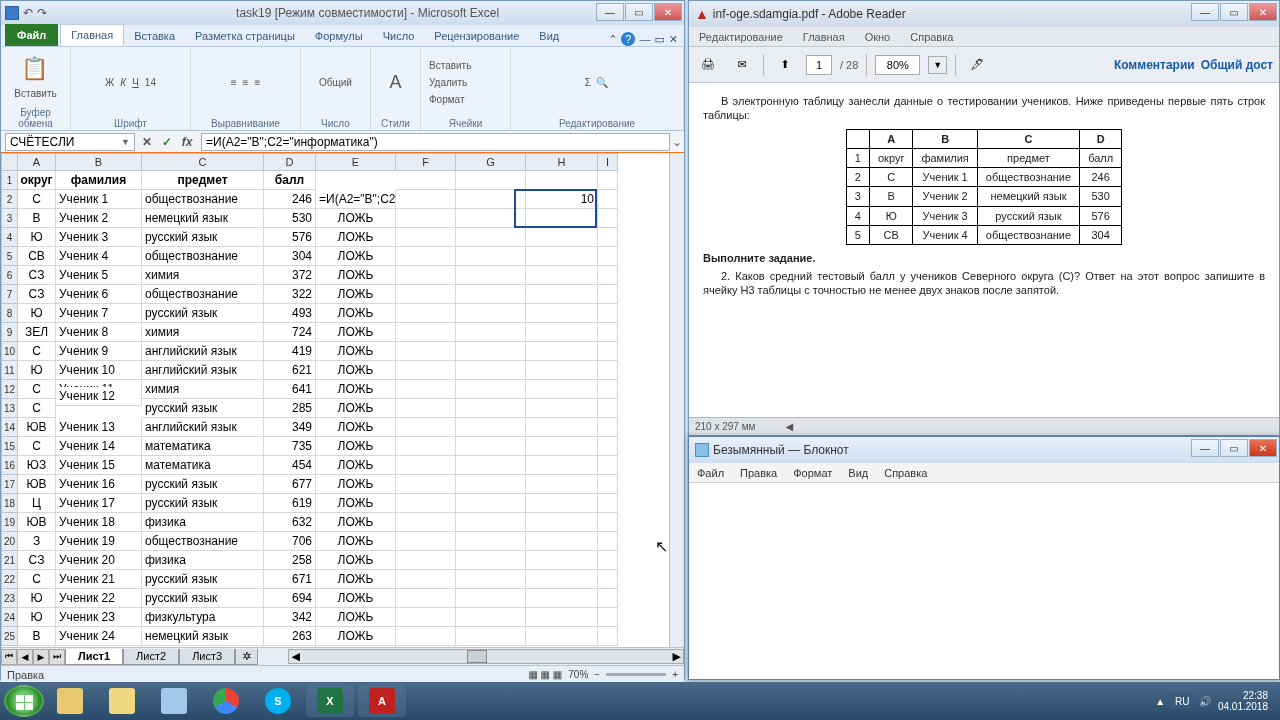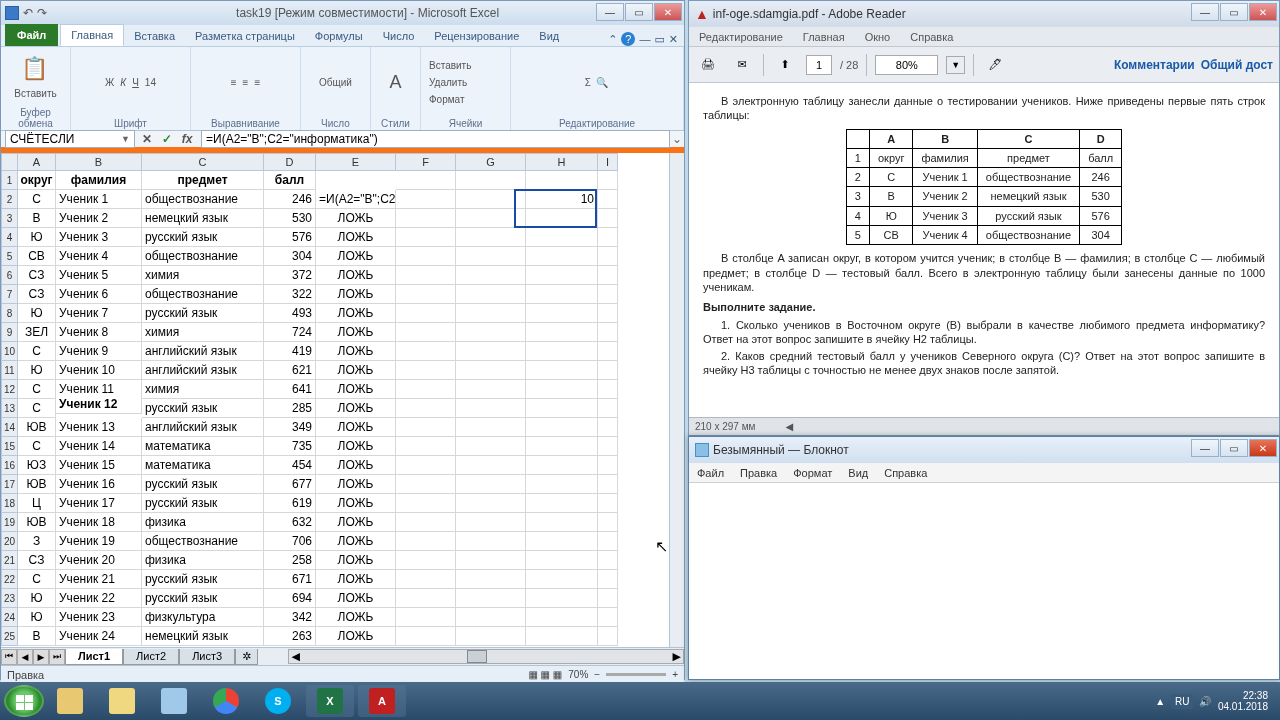--- a/index.html
+++ b/index.html
@@ -20,21 +20,21 @@
 .ribbon-tabs .tab.file { background: #2a7a2a; color: #fff; padding: 5px 12px; margin-right: 2px; font-weight: bold; }
 .ribbon-tabs .tab.active { background: #fff; border: 1px solid #b8cde0; border-bottom: 1px solid #fff; }
 .ribbon-tabs .help { margin-left: auto; display: flex; align-items: center; padding-right: 6px; gap: 4px; }
 .ribbon-tabs .help span { color: #3a5a80; }
 
 .ribbon { height: 84px; background: #edf3fa; border-bottom: 1px solid #b0c4d8; display: flex; font-size: 10px; color: #555; }
 .rgroup { border-right: 1px solid #cdddee; padding: 2px 8px 1px; display: flex; flex-direction: column; justify-content: space-between; text-align: center; }
 .rgroup .label { font-size: 10px; color: #5a7090; margin-top: 2px; }
 .rgroup .body { flex:1; display:flex; align-items:center; justify-content:center; gap:6px; flex-wrap:wrap; }
 
-.name-formula-bar { height: 22px; background: #f0f4f8; border-bottom: 6px solid #f97316; display: flex; align-items: center; font-size: 12px; }
+.name-formula-bar { height: 22px; background: #f0f4f8; border-bottom: 1px solid #f97316; display: flex; align-items: center; font-size: 12px; }
 .name-box { width: 130px; border: 1px solid #a0b0c0; height: 18px; margin: 0 4px; padding: 0 4px; display: flex; align-items: center; background: #fff; justify-content:space-between;}
 .name-box .dd{font-size:9px;color:#666;}
 .fb-btns { display: flex; gap: 4px; margin-right: 6px; }
 .fb-btns span { width: 16px; text-align: center; cursor: pointer; color: #555; font-weight: bold; }
 .fb-btns span.check { color: #2a8a2a; }
 .formula-input { flex: 1; height: 18px; border: 1px solid #a0b0c0; padding: 0 4px; font-size: 12px; background:#fff; display:flex; align-items:center;}
 .expander{width:14px;text-align:center;color:#666;cursor:pointer;}
 
 .sheet { height: 494px; display: flex; }
 .colhdr-row { height: 18px; display: flex; }
@@ -64,21 +64,21 @@
 
 .adobe-window { position: absolute; left: 688px; top: 0; width: 592px; height: 436px; background: #e8e8e8; border: 1px solid #7a99b8; }
 .adobe-title { height: 26px; background: linear-gradient(#e8eef6,#d0dae8); display: flex; align-items: center; padding: 0 6px; font-size: 12px; color: #333; }
 .adobe-win-btns{position:absolute;right:2px;top:2px;display:flex;gap:1px;}
 .adobe-menu { height: 20px; background: #e6eaee; border-bottom: 1px solid #c0c8d0; display: flex; align-items: center; font-size: 11px; color: #555; }
 .adobe-menu span { padding: 0 10px; cursor: pointer; }
 .adobe-tb { height: 36px; background: #eaeef2; border-bottom: 1px solid #c0c8d0; display: flex; align-items: center; padding: 0 6px; gap: 8px; }
 .adobe-tb .tbtn { width: 26px; height: 26px; border: 1px solid transparent; display: flex; align-items: center; justify-content: center; cursor: pointer; }
 .adobe-tb .pgnum { width: 26px; height: 20px; border: 1px solid #aaa; text-align: center; font-size: 11px; }
 .adobe-tb .pgtot { font-size: 11px; color: #555; }
-.adobe-tb .zoom { width: 63px; height: 20px; border: 1px solid #aaa; text-align: center; font-size: 11px; display:flex;align-items:center;justify-content:center;background:#fff;}
+.adobe-tb .zoom { width: 45px; height: 20px; border: 1px solid #aaa; text-align: center; font-size: 11px; display:flex;align-items:center;justify-content:center;background:#fff;}
 .adobe-tb .right{margin-left:auto;display:flex;gap:6px;align-items:center;}
 .adobe-tb .right a{color:#1a5aa8;font-size:12px;cursor:pointer;}
 .adobe-tb .right a.bold{font-weight:bold;}
 .adobe-body { height: 334px; background: #999; padding: 0; overflow: hidden; position: relative; }
 .pdf-page { background: #fff; margin: 0 auto; padding: 8px 14px 20px; font-size: 11px; color: #222; line-height: 1.3; height:100%;}
 .pdf-page p{margin:3px 0;}
 .pdf-page .indent { text-indent: 18px; text-align: justify; }
 .pdf-page b{font-weight:bold;}
 .pdf-table { margin: 6px auto; border-collapse: collapse; font-size: 11px; }
 .pdf-table td, .pdf-table th { border: 1px solid #000; padding: 2px 8px; text-align: center; }
@@ -307,21 +307,21 @@
             <div class="cell" style="left: 38px; top: 190px; width: 86px;">Ученик 10</div>
             <div class="cell" style="left: 124px; top: 190px; width: 122px;">английский язык</div>
             <div class="cell r" style="left: 246px; top: 190px; width: 52px;">621</div>
             <div class="cell c" style="left: 298px; top: 190px; width: 80px;">ЛОЖЬ</div>
             <div class="cell c" style="left: 0px; top: 209px; width: 38px;">С</div>
             <div class="cell" style="left: 38px; top: 209px; width: 86px;">Ученик 11</div>
             <div class="cell" style="left: 124px; top: 209px; width: 122px;">химия</div>
             <div class="cell r" style="left: 246px; top: 209px; width: 52px;">641</div>
             <div class="cell c" style="left: 298px; top: 209px; width: 80px;">ЛОЖЬ</div>
             <div class="cell c" style="left: 0px; top: 228px; width: 38px;">С</div>
-            <div class="cell" style="left: 38px; top: 224px; width: 86px; font-weight: bold;">Ученик 12</div>
+            <div class="cell" style="left: 38px; top: 216px; width: 86px;">Ученик 12</div>
             <div class="cell" style="left: 124px; top: 228px; width: 122px;">русский язык</div>
             <div class="cell r" style="left: 246px; top: 228px; width: 52px;">285</div>
             <div class="cell c" style="left: 298px; top: 228px; width: 80px;">ЛОЖЬ</div>
             <div class="cell c" style="left: 0px; top: 247px; width: 38px;">ЮВ</div>
             <div class="cell" style="left: 38px; top: 247px; width: 86px;">Ученик 13</div>
             <div class="cell" style="left: 124px; top: 247px; width: 122px;">английский язык</div>
             <div class="cell r" style="left: 246px; top: 247px; width: 52px;">349</div>
             <div class="cell c" style="left: 298px; top: 247px; width: 80px;">ЛОЖЬ</div>
             <div class="cell c" style="left: 0px; top: 266px; width: 38px;">С</div>
             <div class="cell" style="left: 38px; top: 266px; width: 86px;">Ученик 14</div>
@@ -639,23 +639,21 @@
             </tr>
         <tr>
               <td>5</td>
               <td>СВ</td>
               <td>Ученик 4</td>
               <td>обществознание</td>
               <td>304</td>
             </tr>
       </tbody>
         </table>
-      <p class="indent">В столбце A записан округ, в котором учится ученик; в столбце B — фамилия; в столбце C — любимый предмет; в столбце D — тестовый балл. Всего в электронную таблицу были занесены данные по 1000 ученикам.</p>
       <p style="margin-top:6px;"><b>Выполните задание.</b></p>
-      <p class="indent">1. Сколько учеников в Восточном округе (В) выбрали в качестве любимого предмета информатику? Ответ на этот вопрос запишите в ячейку H2 таблицы.</p>
       <p class="indent">2. Каков средний тестовый балл у учеников Северного округа (С)? Ответ на этот вопрос запишите в ячейку H3 таблицы с точностью не менее двух знаков после запятой.</p>
     </div>
   </div>
   <div class="adobe-status">
       <span>210 x 297 мм</span>
       <span style="margin-left:30px;">◀</span>
     </div>
 </div>
 
 <div class="notepad-window">

